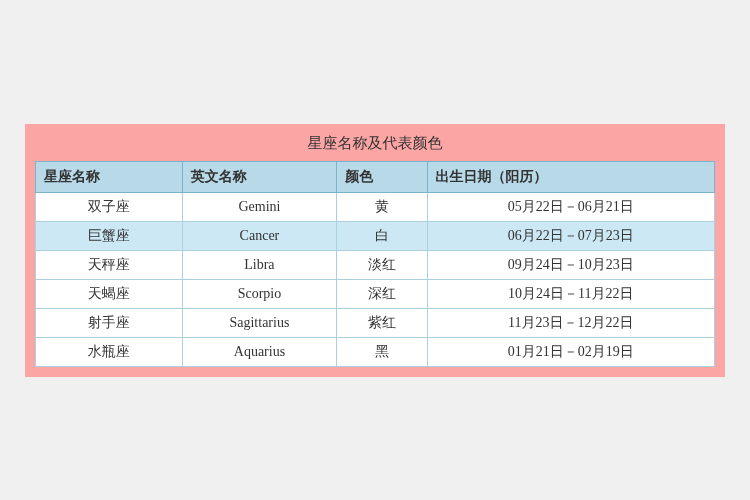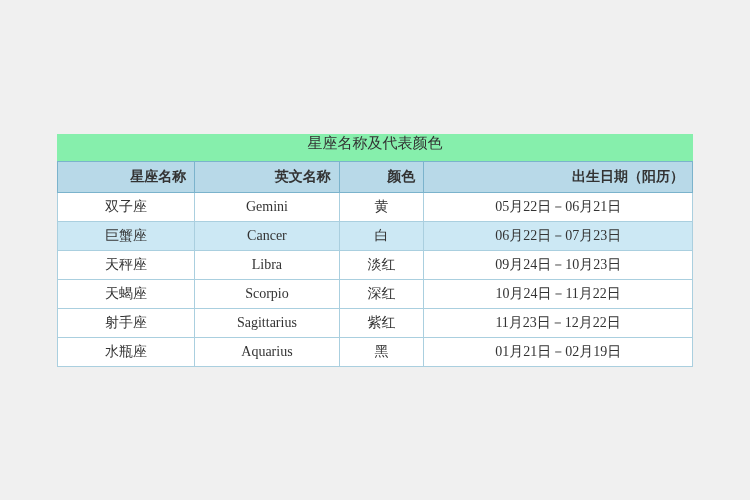--- a/index.html
+++ b/index.html
@@ -13,22 +13,23 @@
       height: 500px;
       background: #f0f0f0;
       display: flex;
       align-items: center;
       justify-content: center;
       font-family: "SimSun", "宋体", serif;
       font-size: 14px;
     }
 
     .container {
-      background: #86efac;
-      width: 636px;
+      background: #fca5a5;
+      width: 700px;
+      padding: 10px;
     }
 
     .title {
       text-align: center;
       font-size: 15px;
       margin-bottom: 8px;
       color: #333;
     }
 
     table {
@@ -36,21 +37,21 @@
       border-collapse: collapse;
     }
 
     thead tr {
       background-color: #b8d9e8;
     }
 
     thead th {
       border: 1px solid #7bb3cc;
       padding: 6px 8px;
-      text-align: right;
+      text-align: left;
       font-weight: bold;
       color: #333;
     }
 
     tbody tr {
       background-color: #fff;
     }
 
     tbody td {
       border: 1px solid #aacfdf;

